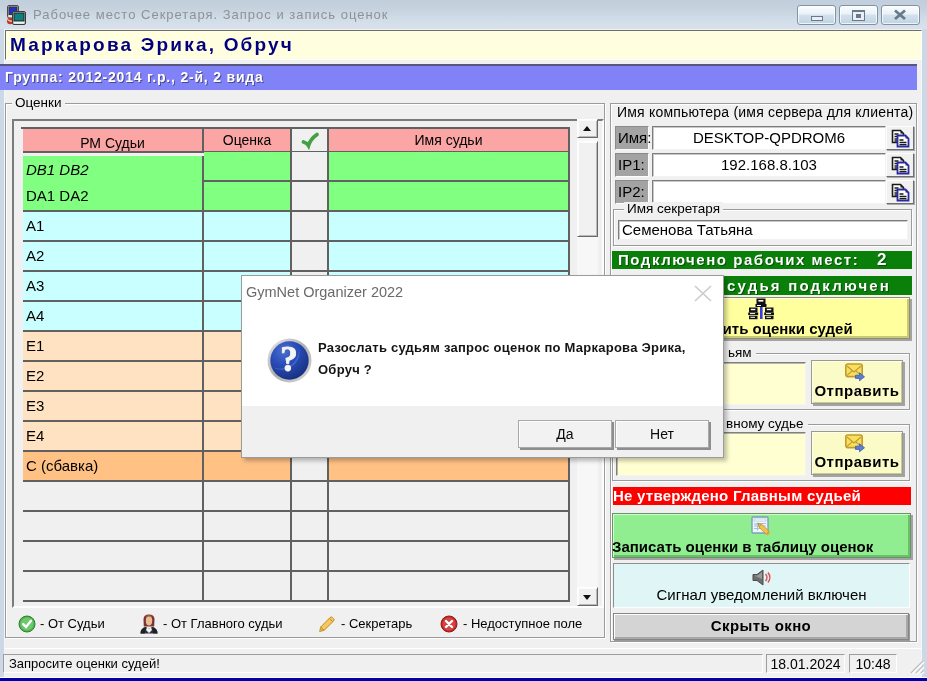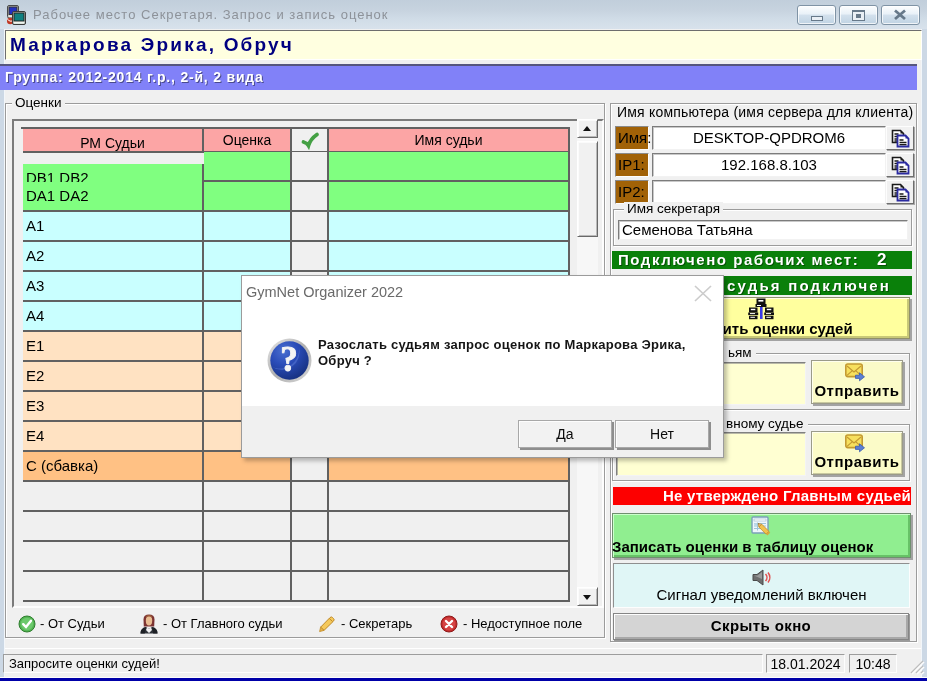--- a/index.html
+++ b/index.html
@@ -42,21 +42,21 @@
 .rg { background:#80ff80; } .rc { background:#c9ffff; } .rp { background:#ffe2c2; }
 .ro { background:#ffc184; } .re { background:#f0f0f0; }
 
 
 .sbtn { left:577px; width:21px; height:19px; background:#f1f1f1;
   border:1px solid; border-color:#ffffff #696969 #696969 #ffffff;
   box-shadow:inset 1px 1px 0 #fbfbfb, inset -1px -1px 0 #b9b9b9; }
 .arrow { position:absolute; width:0; height:0; border-left:4.5px solid transparent; border-right:4.5px solid transparent; }
 
 
-.lblbox { background:#a16207; border:1px solid; border-color:#8a8a8a #fdfdfd #fdfdfd #8a8a8a;
+.lblbox { background:#a3a3a3; border:1px solid; border-color:#8a8a8a #fdfdfd #fdfdfd #8a8a8a;
   font-size:15px; padding-left:2px; }
 .inp { background:#fff; border:1px solid; border-color:#7c7c7c #f2f2f2 #f2f2f2 #7c7c7c;
   box-shadow:inset 1px 1px 0 #c9c9c9; font-size:15px; }
 .copybtn { left:886px; width:28px; height:24px; background:#f1f1f1;
   border:1px solid; border-color:#fdfdfd #6e6e6e #6e6e6e #fdfdfd; box-shadow:1px 1px 0 #a9a9a9; }
 .copybtn svg { margin:2px 0 0 4px; }
 .greenbar { left:612px; width:300px; background:#0a800a; color:#fff; font-weight:bold;
   font-size:15px; letter-spacing:1.55px; text-shadow:1px 1px 0 #035003; }
 .ylwinp { background:#ffffd2; border:1px solid; border-color:#808080 #f4f4f4 #f4f4f4 #808080; box-shadow:inset 1px 1px 0 #b9b9a8; }
 .sendbtn { left:811px; width:92px; background:#fbfbc8; text-align:center;
@@ -115,21 +115,21 @@
 <div class="grid" style="top:127px;border-top:2px solid #616161;">
 <div class="cell hdr c0" style="top:0;height:24px;padding-left:0;">РМ Судьи</div>
 <div class="cell hdr c1" style="top:0;height:24px;">Оценка</div>
 <div class="cell hdr c2" style="top:0;height:24px;"><svg width="22" height="20" viewBox="0 0 22 20" style="margin-top:2px;">
         <path d="M4.5 11 Q8 12 9.5 14.5 Q11.5 8 18 3.5" fill="none" stroke="#44a044" stroke-width="3.8" stroke-linecap="round"></path>
       </svg></div>
 <div class="cell hdr c3" style="top:0;height:24px;">Имя судьи</div>
 </div>
 <div id="gridrows">
     <div class="grid" style="top:152px;">
-      <div class="cell c0 rg" style="top:12px;height:30px;">DB1 DB2</div>
+      <div class="cell c0 rg" style="top:4px;height:30px;font-style:italic;">DB1 DB2</div>
       <div class="cell c1 rg" style="top:0;height:30px;"></div>
       <div class="cell c2" style="top:0;height:30px;"></div>
       <div class="cell c3 rg" style="top:0;height:30px;"></div>
     </div>
     <div class="grid" style="top:182px;">
       <div class="cell c0 rg" style="top:0;height:30px;">DA1 DA2</div>
       <div class="cell c1 rg" style="top:0;height:30px;"></div>
       <div class="cell c2" style="top:0;height:30px;"></div>
       <div class="cell c3 rg" style="top:0;height:30px;"></div>
     </div>
@@ -344,21 +344,21 @@
 <div class="abs sendbtn" style="top:431px;height:44px;">
     <div style="margin:2px 0 0 33px;width:20px;height:19px;"><svg width="20" height="19" viewBox="0 0 20 19">
 <rect x="0.8" y="1" width="16.4" height="12.6" rx="2" fill="#f7e05e" stroke="#c49a32" stroke-width="1.6"></rect>
 <path d="M2 3 L9 9 L16 3" fill="none" stroke="#c49a32" stroke-width="1.2"></path>
 <path d="M2 12.4 L7.4 7.6 M16 12.4 L10.6 7.6" fill="none" stroke="#c49a32" stroke-width="1.2"></path>
 <path d="M10.5 12.2 h4 v-2.4 l5 4 -5 4 v-2.4 h-4 z" fill="#5b7fd4" stroke="#3a5cb0" stroke-width="0.8"></path>
 </svg></div>
     <div class="sendtxt">Отправить</div>
   </div>
 
-<div class="abs" style="left:613px;top:487px;width:298px;height:18px;background:#fd0000;color:#fff;font-size:15px;font-weight:bold;letter-spacing:0.25px;text-align:right;line-height:18px;">Не утверждено Главным судьей</div>
+<div class="abs" style="left:613px;top:487px;width:298px;height:18px;background:#fd0000;color:#fff;font-size:15px;font-weight:bold;letter-spacing:0.25px;text-align:left;line-height:18px;">Не утверждено Главным судьей</div>
 
 <div class="abs" style="left:612px;top:513px;width:299px;height:45px;background:#90ee90;border:1px solid #6f8f6f;box-shadow:inset 1px 1px 0 #ccffcc, inset -2px -2px 0 #67c267, 2px 2px 0 #a3a3a3;"></div>
 <div class="abs" id="padicon" style="left:751px;top:516px;width:21px;height:21px;"><svg width="21" height="21" viewBox="0 0 21 21">
 <rect x="1" y="1" width="16" height="16" rx="1" fill="#eef6fc" stroke="#7aa0b8" stroke-width="1.4"></rect>
 <rect x="3" y="3" width="12" height="2" fill="#fff" stroke="#9ab8cc" stroke-width="0.6"></rect>
 <g stroke="#9ec4d8" stroke-width="1">
         <path d="M3 7.5 h12 M3 10 h12 M3 12.5 h12 M6.5 6.5 v8"></path>
       </g>
 <rect x="3.2" y="7" width="3" height="2.6" fill="#b8d8ea"></rect>
 <g transform="rotate(45 13 13)">
@@ -417,18 +417,18 @@
 <stop offset="0%" stop-color="#e8e8e8"></stop>
             <stop offset="50%" stop-color="#b0b0b0"></stop>
             <stop offset="100%" stop-color="#d8d8d8"></stop>
 </linearGradient>
 </defs>
 <circle cx="22.5" cy="22.5" r="22" fill="url(#ring)"></circle>
 <circle cx="22.5" cy="22.5" r="19.2" fill="url(#ball)"></circle>
 <path d="M5 29 a18 18 0 0 0 27 -20 a19.5 19.5 0 0 1 -27 20z" fill="#5070cf" opacity="0.65"></path>
 <text x="22" y="33" font-family="Liberation Serif,serif" font-size="35" font-weight="bold" fill="#f4f4f4" stroke="#f4f4f4" stroke-width="0.9" text-anchor="middle">?</text>
 </svg></div>
-  <div style="position:absolute;left:76px;top:61px;font-size:13px;font-weight:bold;color:#151515;line-height:16px;letter-spacing:0.25px;">Разослать судьям запрос оценок по Маркарова Эрика,<br>Обруч ?</div>
+  <div style="position:absolute;left:76px;top:61px;font-size:13px;font-weight:bold;color:#151515;line-height:22px;letter-spacing:0.25px;">Разослать судьям запрос оценок по Маркарова Эрика,<br>Обруч ?</div>
   <div id="dlgfoot">
     <div class="dlgbtn" style="left:276px;">Да</div>
     <div class="dlgbtn" style="left:373px;">Нет</div>
   </div>
 </div>
 
 </body></html>

